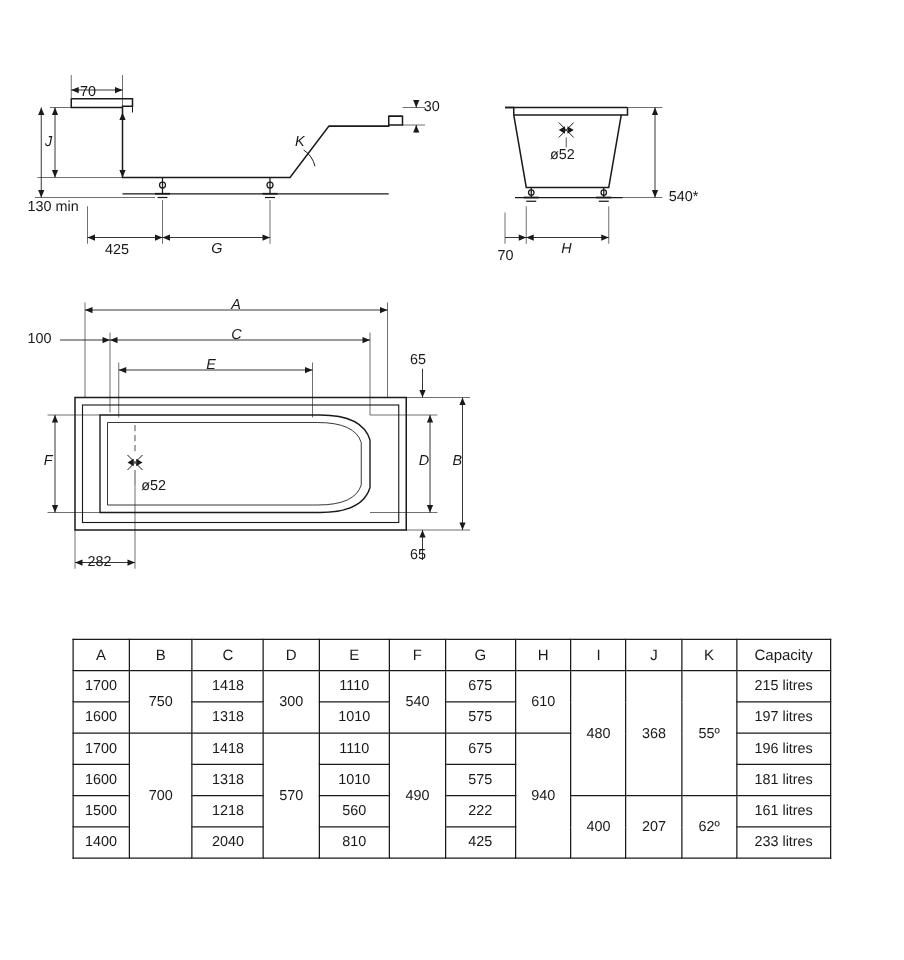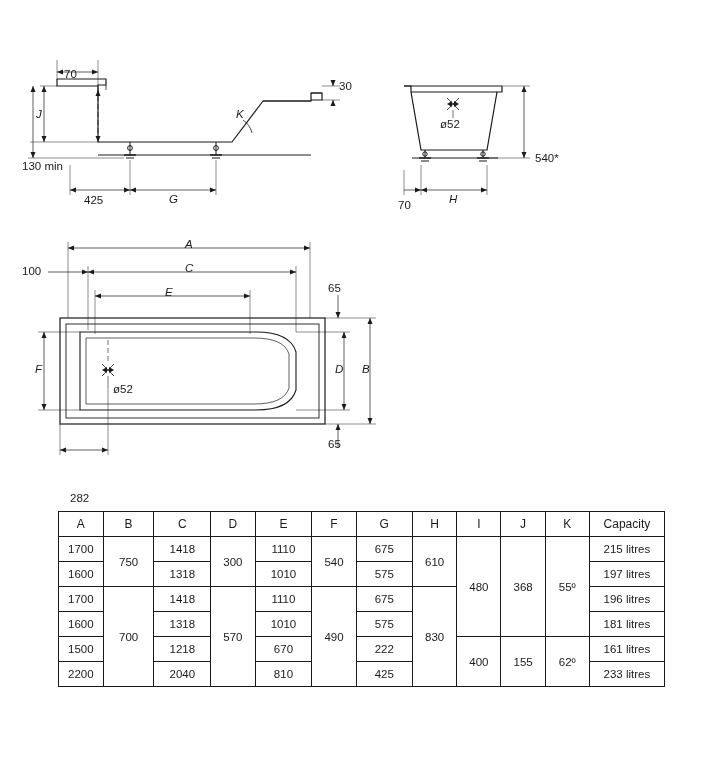--- a/index.html
+++ b/index.html
@@ -215,21 +215,21 @@
   <div class="lbl it" style="left:185px;top:238px;">A</div>
   <div class="lbl it" style="left:185px;top:262px;">C</div>
   <div class="lbl it" style="left:165px;top:286px;">E</div>
   <div class="lbl" style="left:22px;top:265px;">100</div>
   <div class="lbl" style="left:328px;top:282px;">65</div>
   <div class="lbl" style="left:328px;top:438px;">65</div>
   <div class="lbl it" style="left:35px;top:363px;">F</div>
   <div class="lbl it" style="left:335px;top:363px;">D</div>
   <div class="lbl it" style="left:362px;top:363px;">B</div>
   <div class="lbl" style="left:113px;top:383px;">ø52</div>
-  <div class="lbl" style="left:70px;top:444px;margin-top:48px;">282</div>
+  <div class="lbl" style="left:70px;top:444px;">282</div>
 
   <table class="spec">
     <thead>
       <tr>
         <th class="colA">A</th>
         <th class="colB">B</th>
         <th class="colC">C</th>
         <th class="colD">D</th>
         <th class="colE">E</th>
         <th class="colF">F</th>
@@ -264,42 +264,42 @@
         <td>197 litres</td>
       </tr>
       <tr>
         <td>1700</td>
         <td rowspan="4">700</td>
         <td>1418</td>
         <td rowspan="4">570</td>
         <td>1110</td>
         <td rowspan="4">490</td>
         <td>675</td>
-        <td rowspan="4">830</td>
+        <td rowspan="4">940</td>
         <td>196 litres</td>
       </tr>
       <tr>
         <td>1600</td>
         <td>1318</td>
         <td>1010</td>
         <td>575</td>
         <td>181 litres</td>
       </tr>
       <tr>
         <td>1500</td>
         <td>1218</td>
-        <td>670</td>
+        <td>560</td>
         <td>222</td>
         <td rowspan="2">400</td>
-        <td rowspan="2">155</td>
+        <td rowspan="2">207</td>
         <td rowspan="2">62º</td>
         <td>161 litres</td>
       </tr>
       <tr>
-        <td>2200</td>
+        <td>1400</td>
         <td>2040</td>
         <td>810</td>
         <td>425</td>
         <td>233 litres</td>
       </tr>
     </tbody>
   </table>
 
 </div>
 

